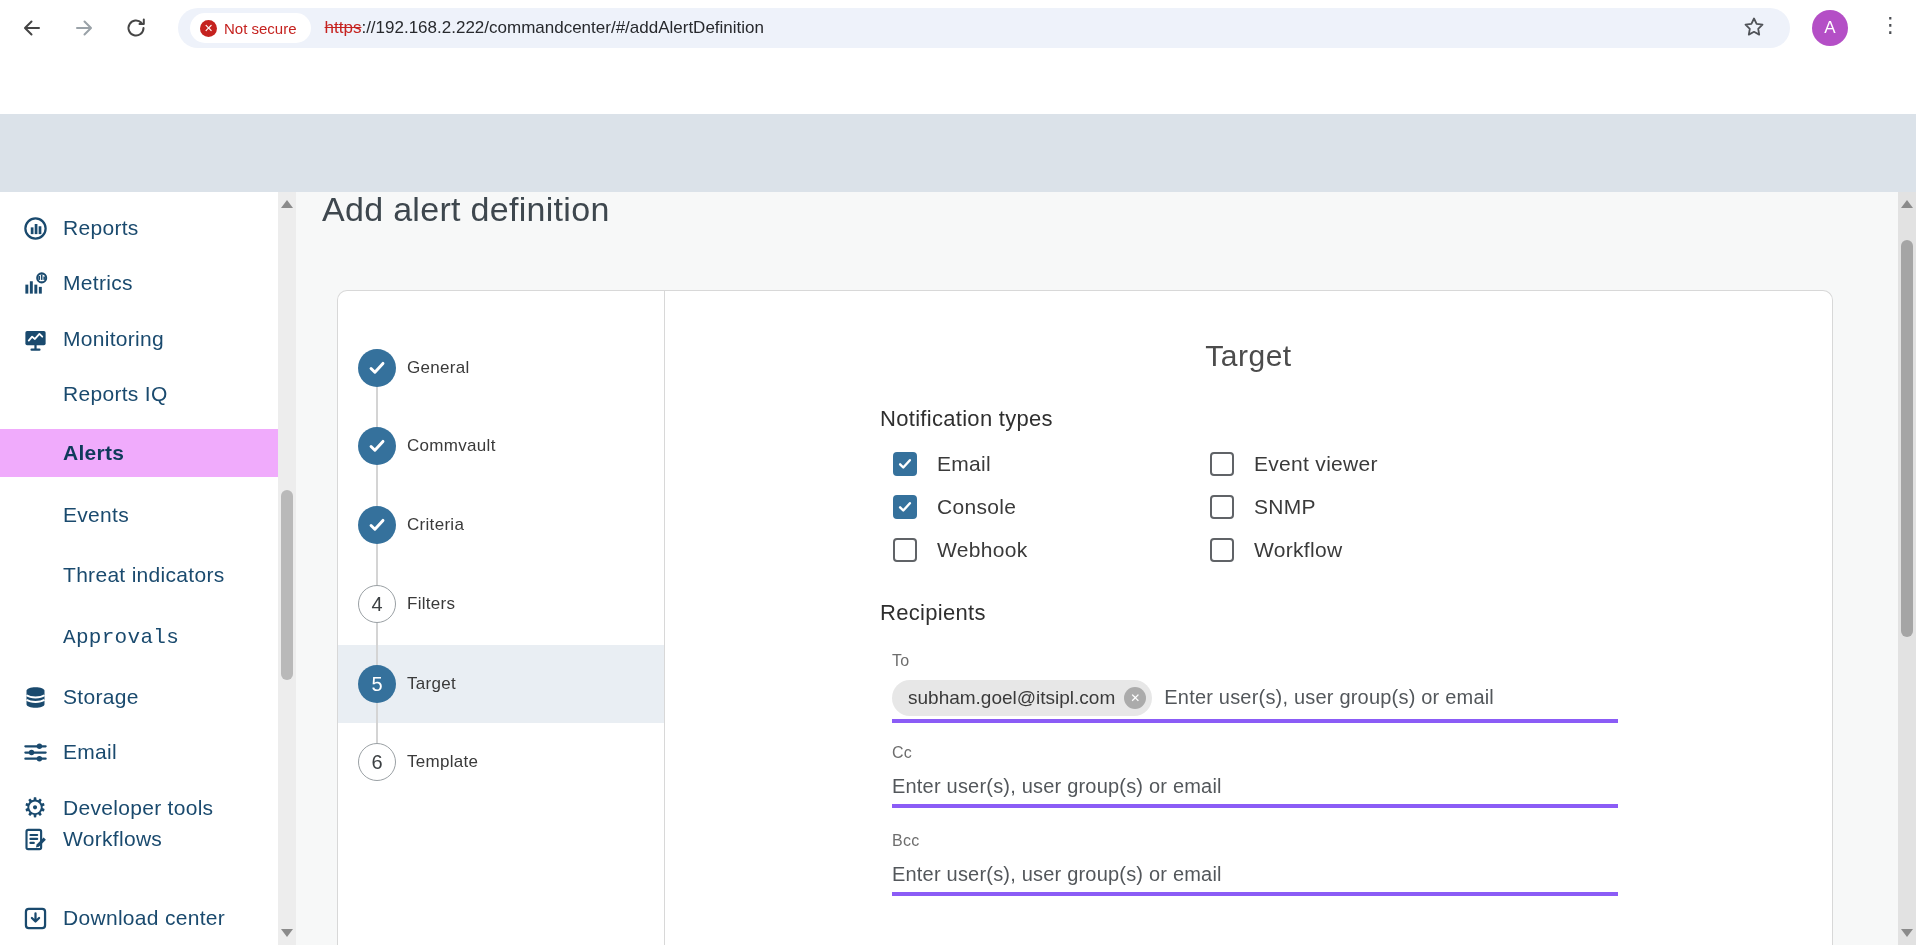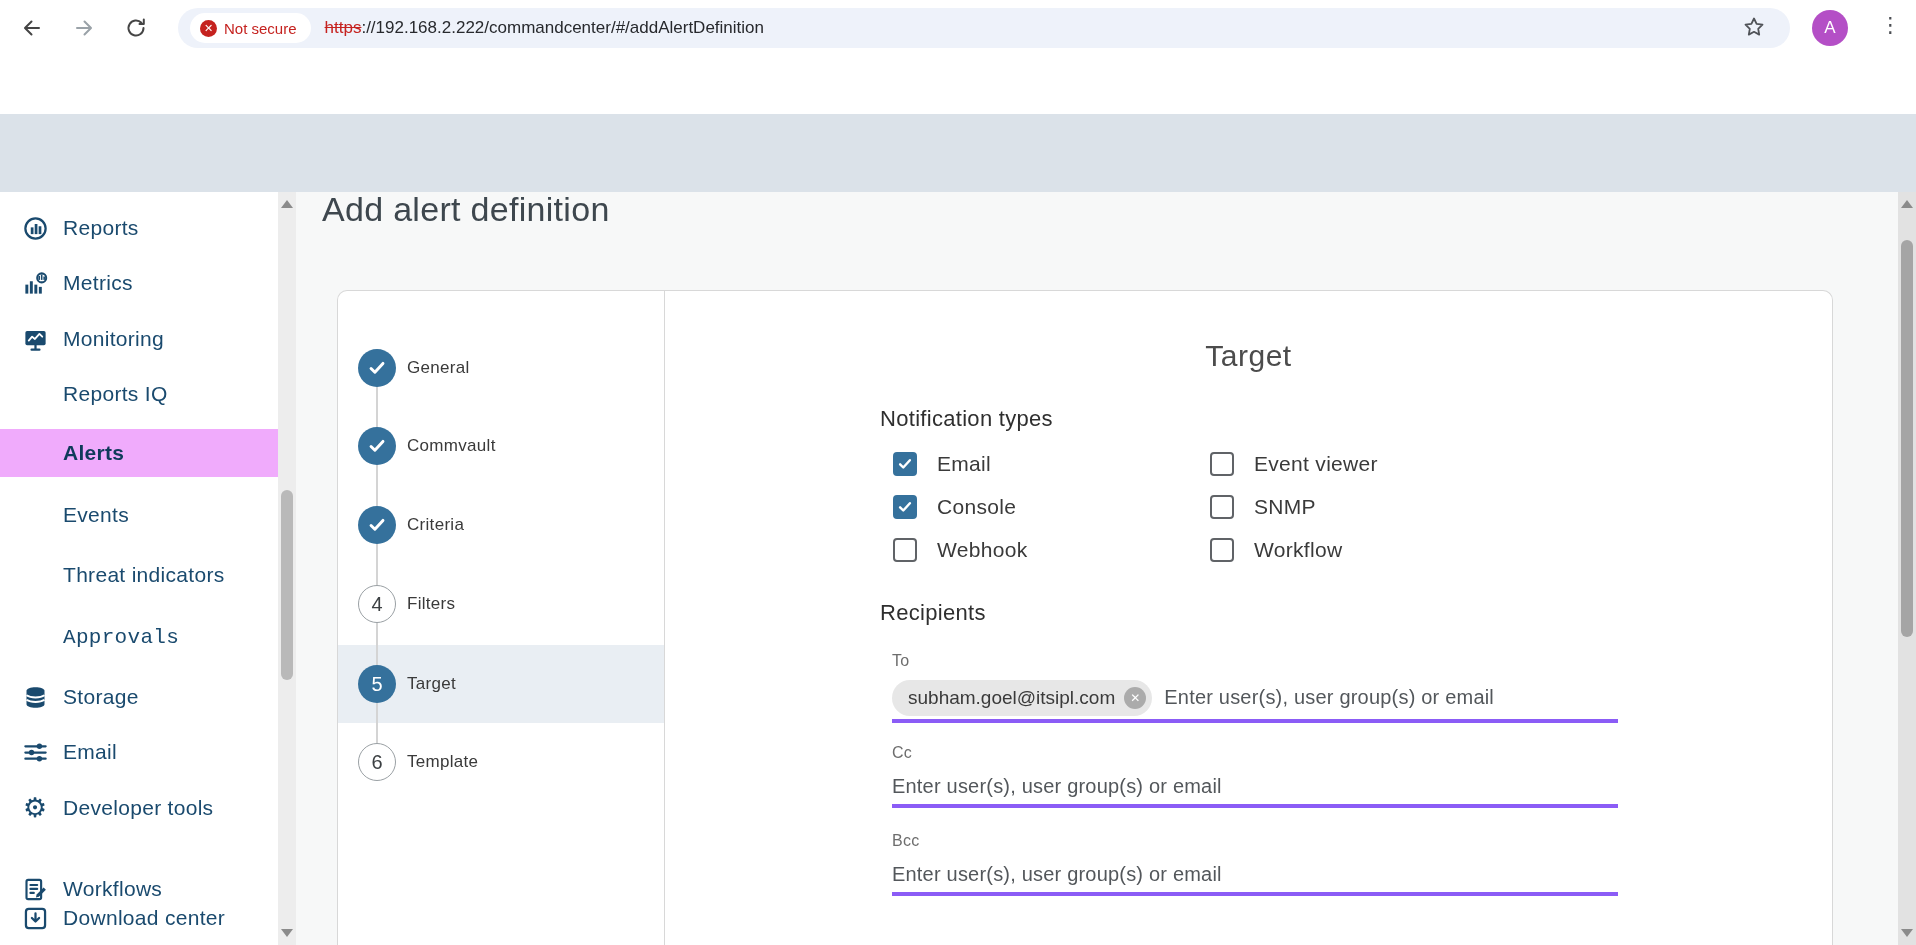--- a/index.html
+++ b/index.html
@@ -338,21 +338,21 @@
           </svg>
         </span>
         <span class="side-label">Email</span>
       </div>
       <div class="side-item" style="top: 592px;">
         <span class="side-icon">
           <span class="gearchar">⚙</span>
         </span>
         <span class="side-label">Developer tools</span>
       </div>
-      <div class="side-item" style="top: 673px;">
+      <div class="side-item" style="top: 623px;">
         <span class="side-icon">
           <svg viewBox="0 0 24 24" fill="none" stroke="#1a4a6e" stroke-width="1.9" stroke-linejoin="round" stroke-linecap="round">
             <rect x="4" y="3.5" width="13" height="17" rx="1.5"></rect>
             <path d="M7.5 8h6M7.5 11.5h6M7.5 15h3"></path>
             <path d="M13 16.5l6.2-6.2 2 2-6.2 6.2-2.6.6z" fill="#1a4a6e" stroke="none"></path>
           </svg>
         </span>
         <span class="side-label">Workflows</span>
       </div>
       <div class="side-item" style="top: 702px;">

